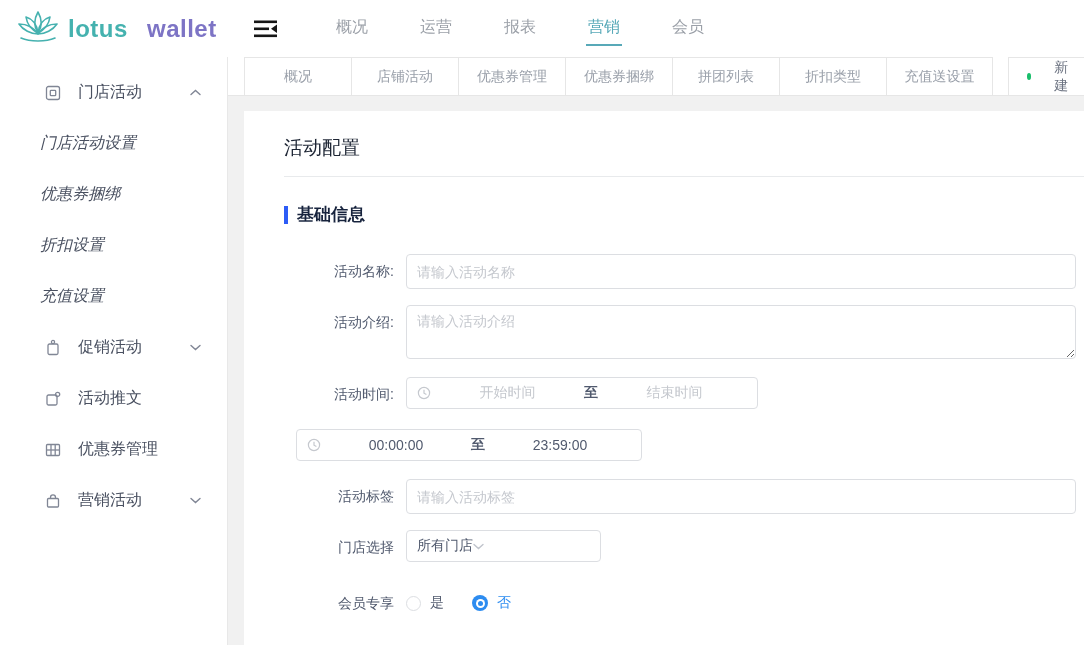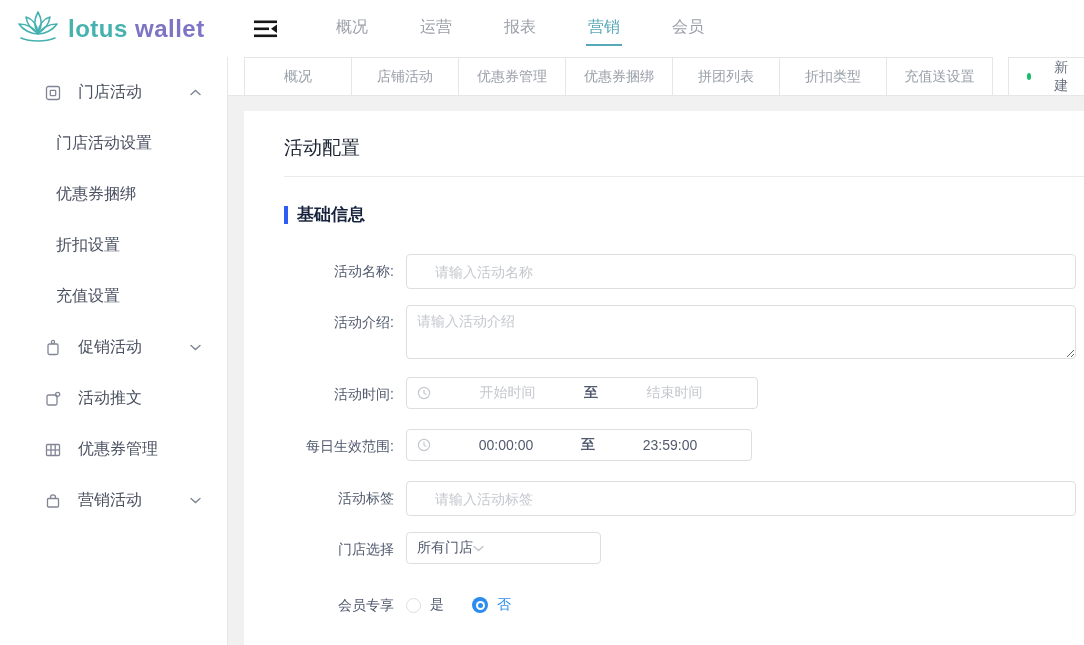--- a/index.html
+++ b/index.html
@@ -4,33 +4,33 @@
 <style>
   * { margin:0; padding:0; box-sizing:border-box; }
   html,body { width:1084px; height:645px; overflow:hidden; background:#fff;
     font-family:"Liberation Sans","DejaVu Sans",sans-serif; }
 
   
   .header { height:57px; display:flex; align-items:center; background:#fff; }
   .logo { width:228px; flex-shrink:0; display:flex; align-items:center; padding-left:16px; gap:8px; }
   .logo-text { font-size:24px; font-weight:600; letter-spacing:.5px; }
   .logo-text .t1 { color:#45b2af; }
-  .logo-text .t2 { color:#7d74c5; }
+  .logo-text .t2 { color:#7d74c5;margin-left:12px; }
   .hamburger { margin-left:26px; cursor:pointer; display:flex; }
   .top-nav { display:flex; margin-left:56px; column-gap:48px; font-size:16px; color:#9ba0a8; }
   .top-nav .nav-item { cursor:pointer; padding:6px 2px; }
   .top-nav .nav-item.active { color:#58a9b8; border-bottom:2px solid #58a9b8; }
 
   
   .layout { display:flex; height:588px; }
   .sidebar { width:228px; flex-shrink:0; background:#fff; border-right:1px solid #e8e8e8; padding-top:10px; }
   .side-item { height:51px; display:flex; align-items:center; padding-left:44px;
     font-size:16px; color:#495060; position:relative; cursor:pointer; }
   .side-item .s-icon { width:20px; margin-right:14px; display:flex; color:#808695; }
-  .side-item.child { padding-left:56px; }
+  .side-item.child { padding-left:40px;font-style:italic; }
   .side-item .chev { position:absolute; right:26px; display:flex; color:#808695; }
 
   .content { flex:1; min-width:0; background:#f1f1f1; display:flex; flex-direction:column; }
 
   
   .tabbar { height:39px; background:#fff; display:flex; align-items:stretch; border-bottom:1px solid #e6e6e6; }
   .tabbar .tabs { display:flex; margin-left:16px; border-top:1px solid #e6e6e6; }
   .tab { width:107px; display:flex; align-items:center; justify-content:center;
     font-size:14px; color:#9aa0aa; border-left:1px solid #e6e6e6; cursor:pointer; background:#fff; }
   .tab:last-child { border-right:1px solid #e6e6e6; }
@@ -43,21 +43,21 @@
   .page-title { font-size:19px; color:#1c2433; }
   .divider { height:1px; background:#e8eaec; margin:15px -14px 26px 0; }
   .section-title { display:flex; align-items:center; font-size:17px; font-weight:700; color:#17233d; margin-bottom:28px; }
   .section-bar { width:4px; height:18px; background:#2d5cf6; margin-right:9px; }
 
   
   .form-row { display:flex; align-items:flex-start; margin-bottom:16px; }
   .form-label { width:110px; flex-shrink:0; text-align:right; font-size:14px; color:#515a6e; line-height:34px; }
   .form-control { margin-left:12px; display:flex; align-items:center; }
   .input { width:670px; height:35px; border:1px solid #dcdee2; border-radius:4px;
-    padding:0 28px; font-size:14px; color:#515a6e; outline:none; font-family:inherit; }
+    padding:0 10px; font-size:14px; color:#515a6e; outline:none; font-family:inherit; }
   .input::placeholder, .textarea::placeholder { color:#c5c8ce; }
   .textarea { width:670px; height:54px; border:1px solid #dcdee2; border-radius:4px;
     padding:7px 10px; font-size:14px; color:#515a6e; outline:none; resize:both; font-family:inherit; }
   .range { display:flex; align-items:center; border:1px solid #dcdee2; border-radius:4px;
     height:32px; padding:0 10px; font-size:14px; background:#fff; cursor:pointer; }
   .range.time { width:352px; }
   .range.daily { width:346px; }
   .range .clock { display:flex; margin-right:4px; }
   .range .ph { flex:1; text-align:center; color:#c5c8ce; }
   .range .val { flex:1; text-align:center; color:#515a6e; }
@@ -258,21 +258,20 @@
               </svg>
             </span>
             <span class="ph">开始时间</span>
             <span class="sep">至</span>
             <span class="ph">结束时间</span>
           </div>
         </div>
       </div>
 
       <div class="form-row" style="margin-top:18px;">
-        <div class="form-label">每日生效范围:</div>
         <div class="form-control">
           <div class="range daily">
             <span class="clock">
               <svg width="14" height="14" viewBox="0 0 14 14" fill="none" stroke="#c5c8ce" stroke-width="1.2">
                 <circle cx="7" cy="7" r="5.6"></circle>
                   <polyline points="7,3.8 7,7.2 9.4,8.6"></polyline>
               </svg>
             </span>
             <span class="val">00:00:00</span>
             <span class="sep">至</span>

